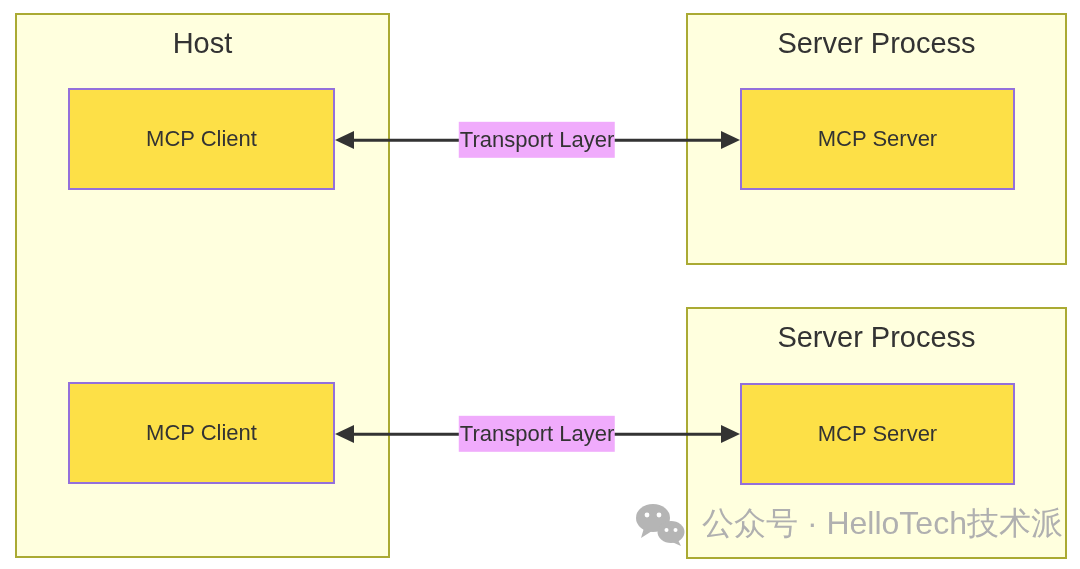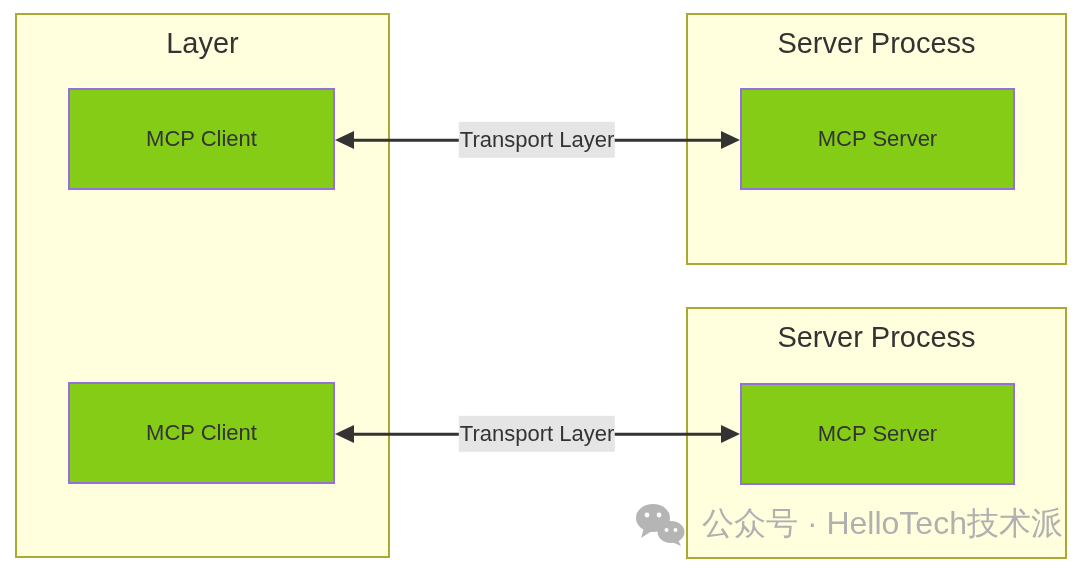--- a/index.html
+++ b/index.html
@@ -31,21 +31,21 @@
     width: 100%;
     text-align: center;
     font-size: 29px;
     line-height: 1.2;
     color: #333333;
   }
 
   
   .node {
     position: absolute;
-    background: #84cc16;
+    background: #fde047;
     border: 2px solid #9370db;
     display: flex;
     align-items: center;
     justify-content: center;
     font-size: 22px;
     color: #333333;
     z-index: 2;
   }
   #node-client1 { left: 68px;  top: 88px;  width: 267px; height: 102px; }
   #node-client2 { left: 68px;  top: 382px; width: 267px; height: 102px; }
@@ -80,21 +80,21 @@
     height: 0;
     border-top: 9px solid transparent;
     border-bottom: 9px solid transparent;
   }
   .arrowhead.left  { left: 0;  border-right: 19px solid #333333; }
   .arrowhead.right { right: 0; border-left: 19px solid #333333; }
 
   .edge-label {
     position: absolute;
     transform: translate(-50%, -50%);
-    background: #e5e5e5;
+    background: #f0abfc;
     color: #333333;
     font-size: 22px;
     line-height: 1.2;
     padding: 5px 1px;
     white-space: nowrap;
     z-index: 4;
   }
   #edge-label1 { left: 537px; top: 140px; }
   #edge-label2 { left: 537px; top: 434px; }
 
@@ -115,21 +115,21 @@
     white-space: nowrap;
   }
   #watermark svg { display: block; }
 </style>
 </head>
 <body>
 
 <div id="canvas">
 
   <div class="cluster" id="cluster-host">
-    <div class="cluster-title">Layer</div>
+    <div class="cluster-title">Host</div>
   </div>
 
   <div class="cluster" id="cluster-sp1">
     <div class="cluster-title">Server Process</div>
   </div>
 
   <div class="cluster" id="cluster-sp2">
     <div class="cluster-title">Server Process</div>
   </div>
 

